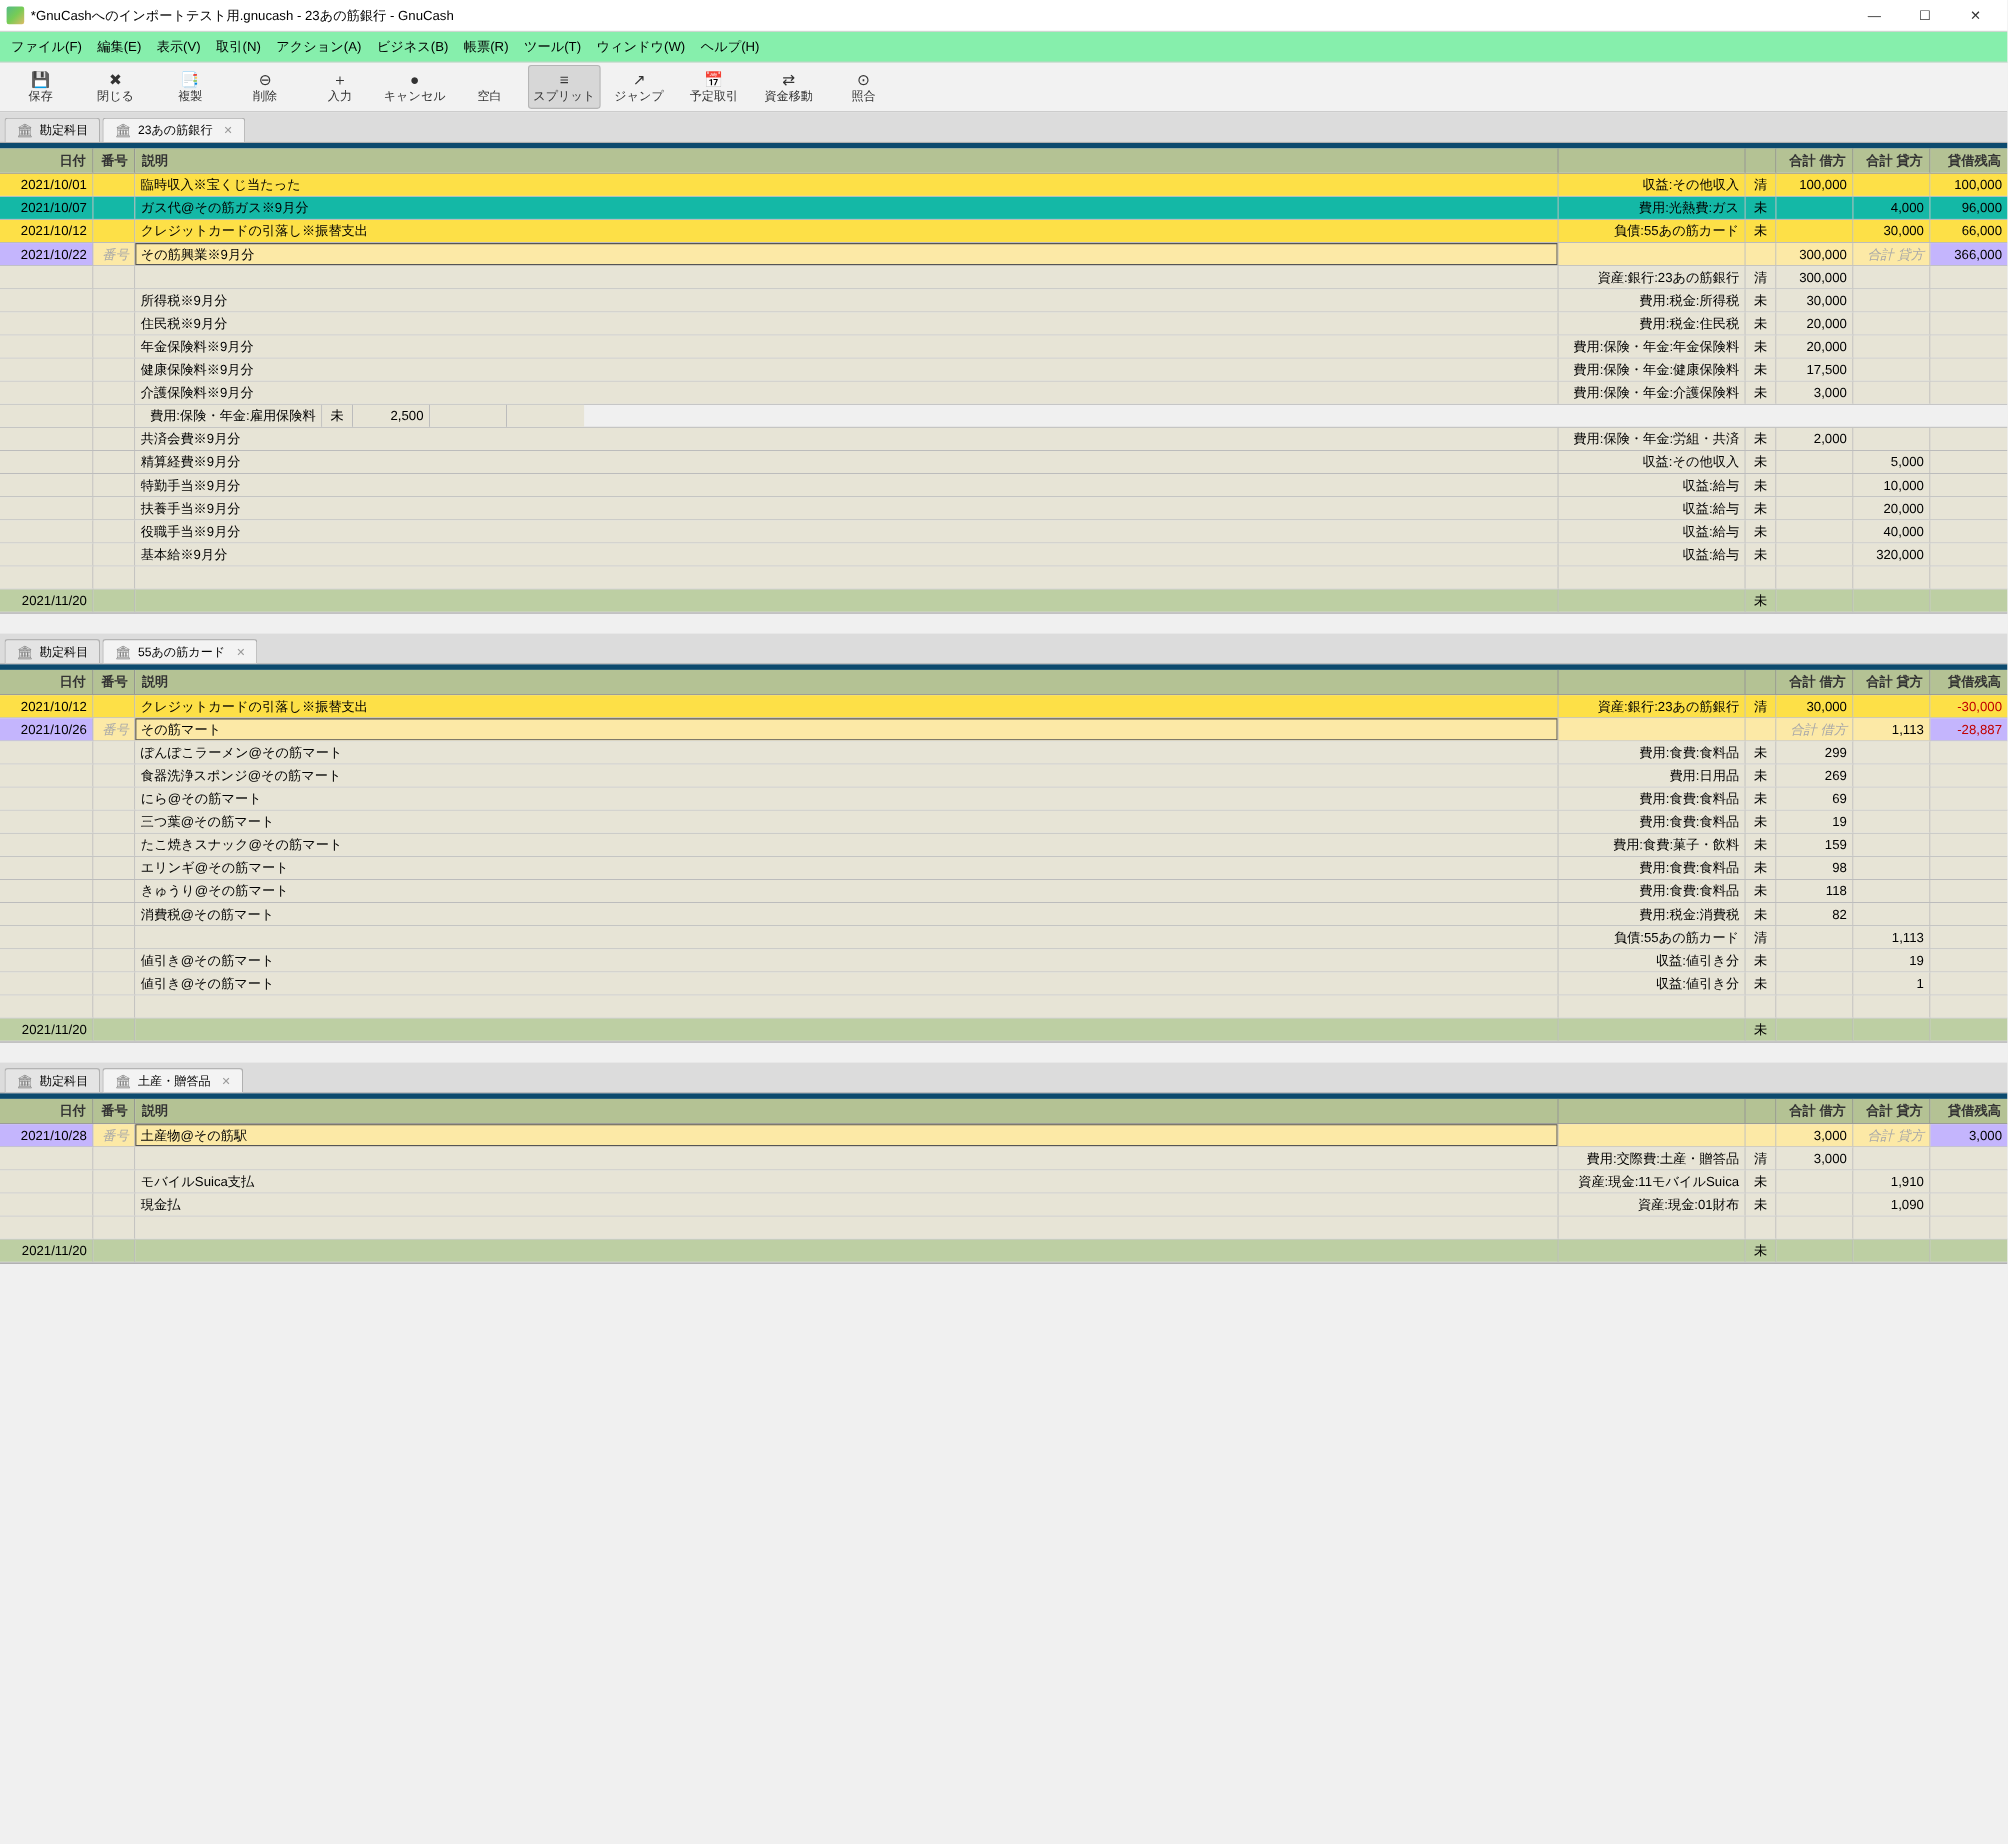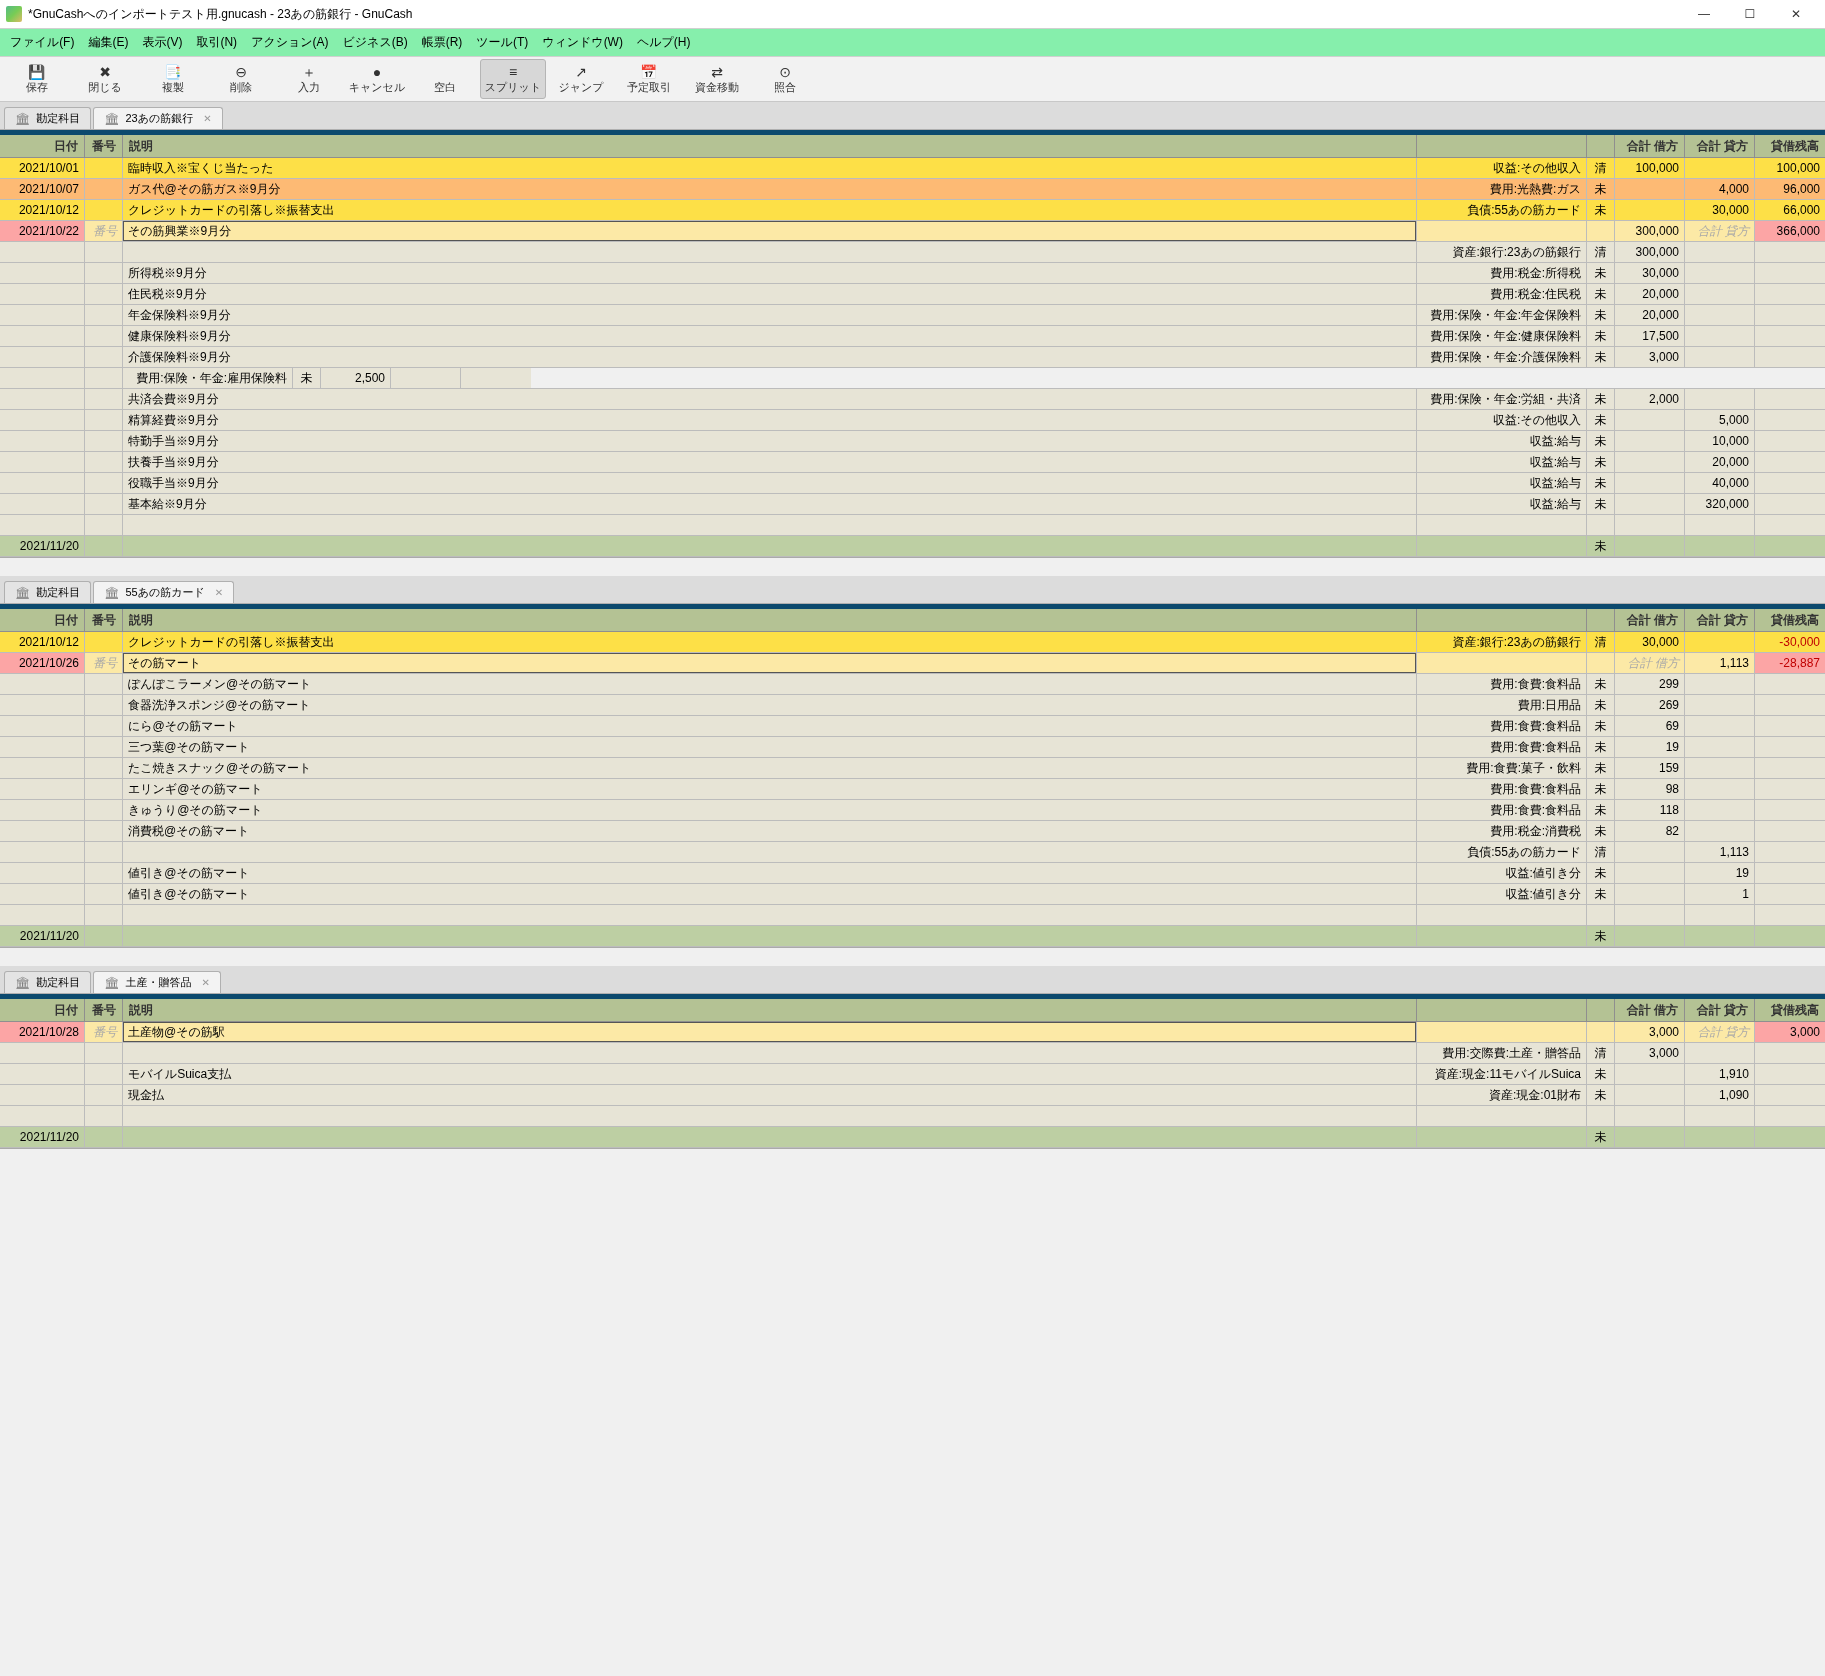--- a/index.html
+++ b/index.html
@@ -31,23 +31,23 @@
   .c-r{width:28px;justify-content:center}
   .c-deb{width:70px}
   .c-cred{width:70px}
   .c-bal{width:70px}
   .row{display:flex;height:20px;border-bottom:1px solid #bcbcbc}
   .row>div{display:flex;align-items:center;justify-content:flex-end;padding:0 5px;border-right:1px solid #bcbcbc;box-sizing:border-box;white-space:nowrap;overflow:hidden}
   .row>div:last-child{border-right:none}
   .row .left{justify-content:flex-start}
   .row .ctr{justify-content:center}
   .tone-a{background:#fde047}
-  .tone-b{background:#fdba74}
+  .tone-b{background:#14b8a6}
   .tone-sel{background:#fce9a6}
-  .tone-selhdr{background:#fca5a5}
+  .tone-selhdr{background:#c4b5fd}
   .tone-blank{background:#e7e4d6}
   .tone-end{background:#bdcfa3}
   .placeholder{color:#a9a9a9;font-style:italic}
   .neg{color:#c00000}
   .cursor-cell{box-shadow:inset 0 0 0 1px #555}
   .spacer{height:18px;background:#f0f0f0}
 </style>
 </head>
 <body>
 

